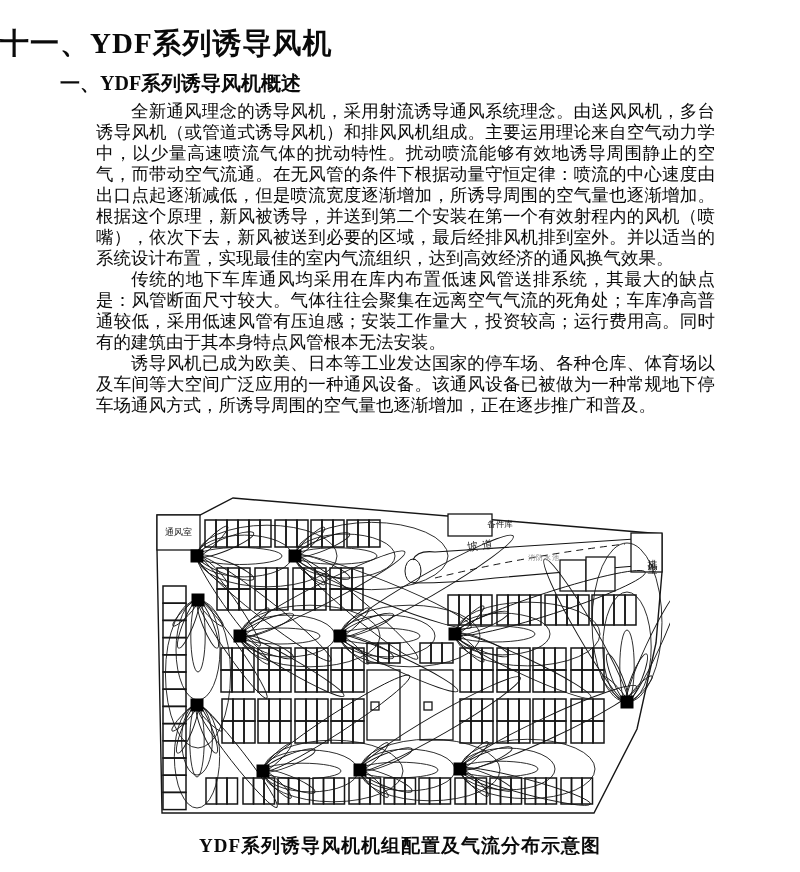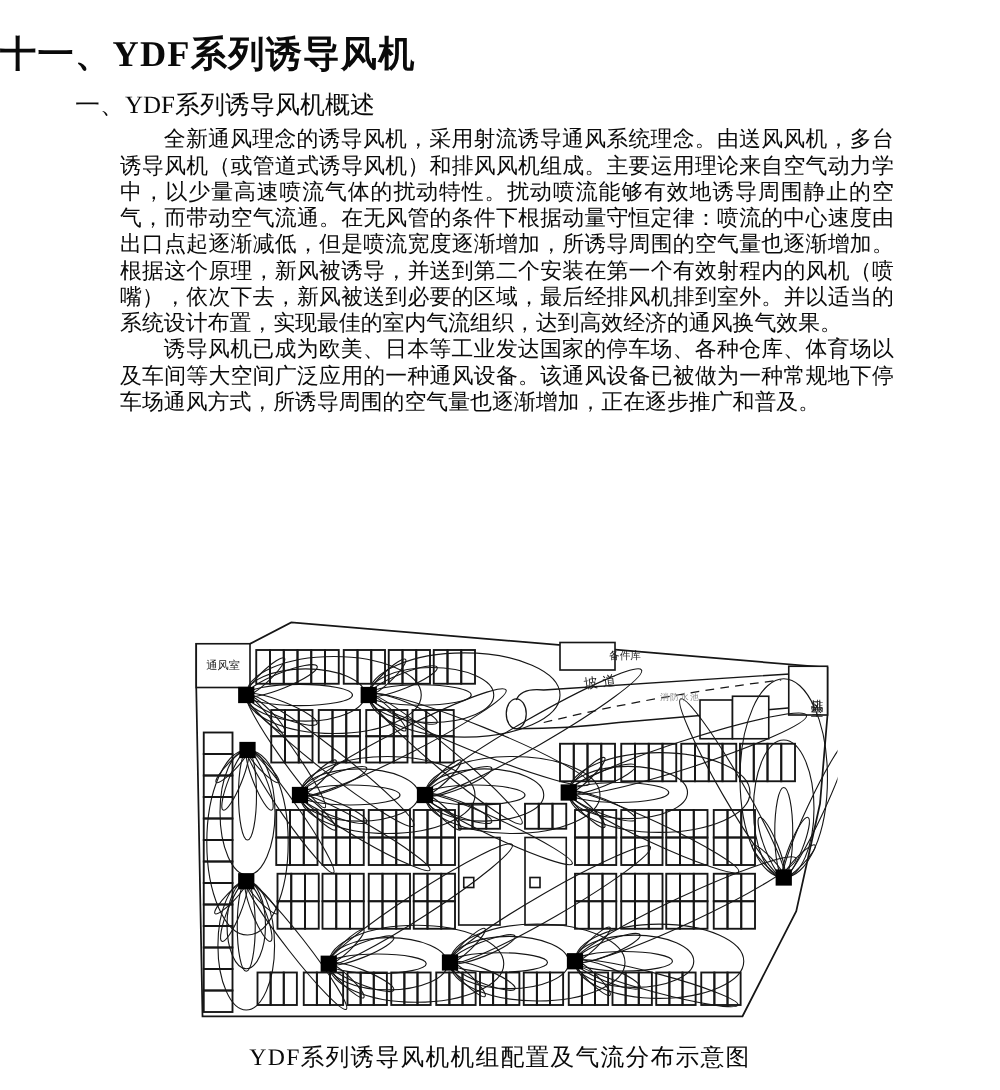--- a/index.html
+++ b/index.html
@@ -1,46 +1,47 @@
 <!DOCTYPE html>
 <html><head>
 <meta charset="utf-8">
 <style>
   html,body{margin:0;padding:0;background:#fff;}
   .page{position:relative;width:800px;height:872px;background:#ffffff;overflow:hidden;
         font-family:"Liberation Serif","DejaVu Serif",serif;color:#0a0a0a;}
   .title{position:absolute;top:24px;left:0;width:800px;text-align:left;
          font-size:29px;font-weight:700;letter-spacing:1px;}
-  .heading{position:absolute;top:70px;left:60px;font-size:20px;font-weight:400;}
+  .heading{position:absolute;top:70px;left:60px;font-size:20px;font-weight:700;}
   .bodytext{position:absolute;top:101px;left:96px;width:619px;font-size:17.5px;
             line-height:21px;text-align:justify;}
   .bodytext p{margin:0;text-indent:2em;}
   .figure{position:absolute;top:490px;left:145px;width:525px;height:336px;}
   .figure svg{position:absolute;top:0;left:0;overflow:hidden;}
   .fig-label{position:absolute;color:#1a1a1a;white-space:nowrap;
              font-family:"Liberation Sans","DejaVu Sans",sans-serif;}
   .lbl-vent{left:12px;top:25px;width:43px;height:35px;display:flex;align-items:center;
             justify-content:center;font-size:9px;}
   .lbl-spare{left:303px;top:24px;width:44px;height:22px;display:flex;align-items:center;
              justify-content:center;font-size:8.5px;margin-left:30px;}
   .lbl-ramp{left:322px;top:48px;font-size:11px;transform:rotate(-7deg);letter-spacing:4px;}
   .lbl-exhaust{left:490px;top:46px;width:24px;height:36px;writing-mode:vertical-rl;
                font-size:10px;letter-spacing:2px;text-align:center;}
   .lbl-fire{left:383px;top:63px;font-size:7px;color:#8d8d8d;letter-spacing:1px;}
   .caption{position:absolute;top:833px;left:0;width:800px;text-align:center;
-           font-size:19px;font-weight:400;letter-spacing:1px;}
+           font-size:19px;font-weight:700;letter-spacing:1px;}
 </style>
 </head>
 <body>
 
 <div class="page">
   <div class="title">十一、YDF系列诱导风机</div>
   <div class="heading">一、YDF系列诱导风机概述</div>
   <div class="bodytext">
     <p>全新通风理念的诱导风机，采用射流诱导通风系统理念。由送风风机，多台诱导风机（或管道式诱导风机）和排风风机组成。主要运用理论来自空气动力学中，以少量高速喷流气体的扰动特性。扰动喷流能够有效地诱导周围静止的空气，而带动空气流通。在无风管的条件下根据动量守恒定律：喷流的中心速度由出口点起逐渐减低，但是喷流宽度逐渐增加，所诱导周围的空气量也逐渐增加。根据这个原理，新风被诱导，并送到第二个安装在第一个有效射程内的风机（喷嘴），依次下去，新风被送到必要的区域，最后经排风机排到室外。并以适当的系统设计布置，实现最佳的室内气流组织，达到高效经济的通风换气效果。</p>
+    <p>传统的地下车库通风均采用在库内布置低速风管送排系统，其最大的缺点是：风管断面尺寸较大。气体往往会聚集在远离空气气流的死角处；车库净高普通较低，采用低速风管有压迫感；安装工作量大，投资较高；运行费用高。同时有的建筑由于其本身特点风管根本无法安装。</p>
     <p>诱导风机已成为欧美、日本等工业发达国家的停车场、各种仓库、体育场以及车间等大空间广泛应用的一种通风设备。该通风设备已被做为一种常规地下停车场通风方式，所诱导周围的空气量也逐渐增加，正在逐步推广和普及。</p>
   </div>
 
   <div class="figure">
     <svg id="diagram-svg" width="525" height="336" viewBox="0 0 525 336">
         <path d="M17,323 L12,60 L12,25 L55,25 L88,8 L517,44 L517,82 L511,153 L492,239 L449,323 Z" fill="#fff" stroke="#161616" stroke-width="1.4"></path>
         <path d="M268,70 Q272,60 290,62 L490,49" fill="none" stroke="#161616" stroke-width="1.1"></path>
         <path d="M268,93 Q310,93 350,88 L490,76" fill="none" stroke="#161616" stroke-width="1.1"></path>
         <ellipse cx="268" cy="81" rx="8" ry="12" fill="none" stroke="#161616" stroke-width="1"></ellipse>
         <path d="M290,88 Q380,66 480,54" fill="none" stroke="#161616" stroke-width="1" stroke-dasharray="7 5"></path>

